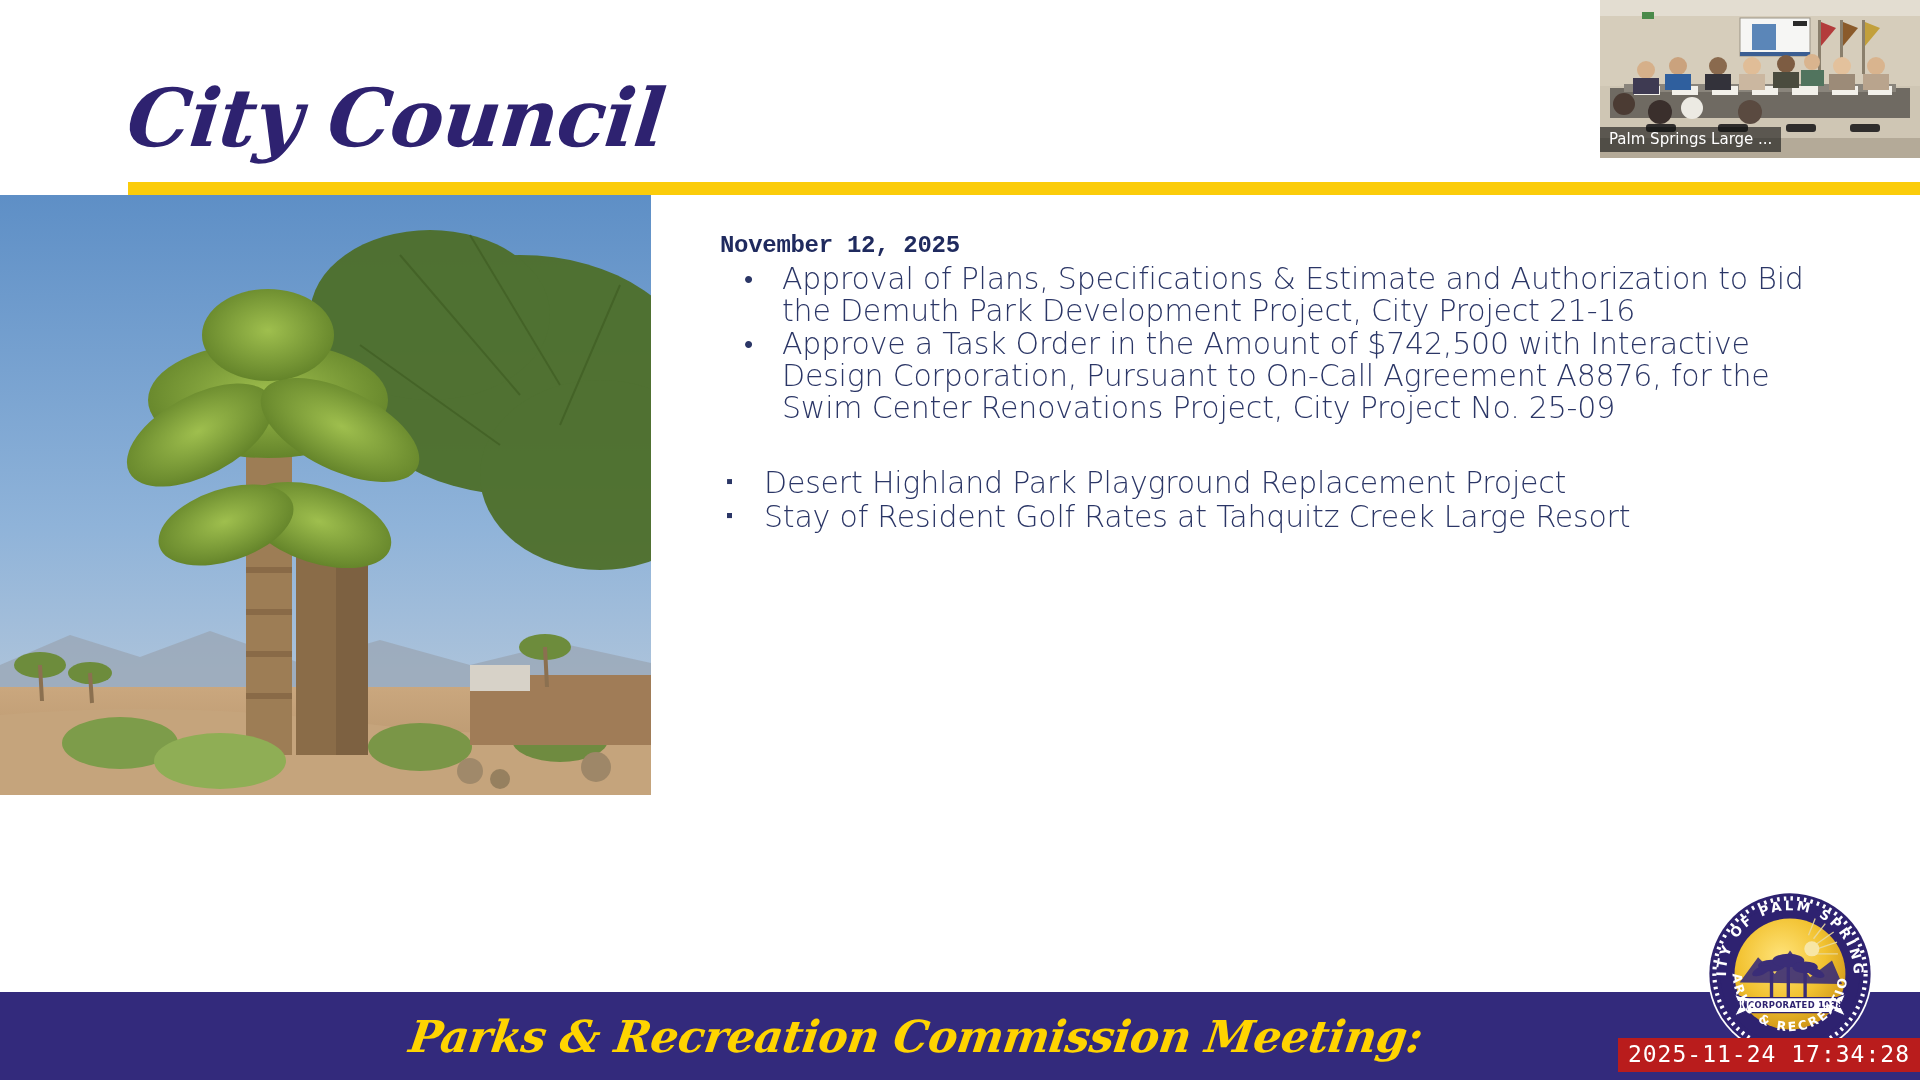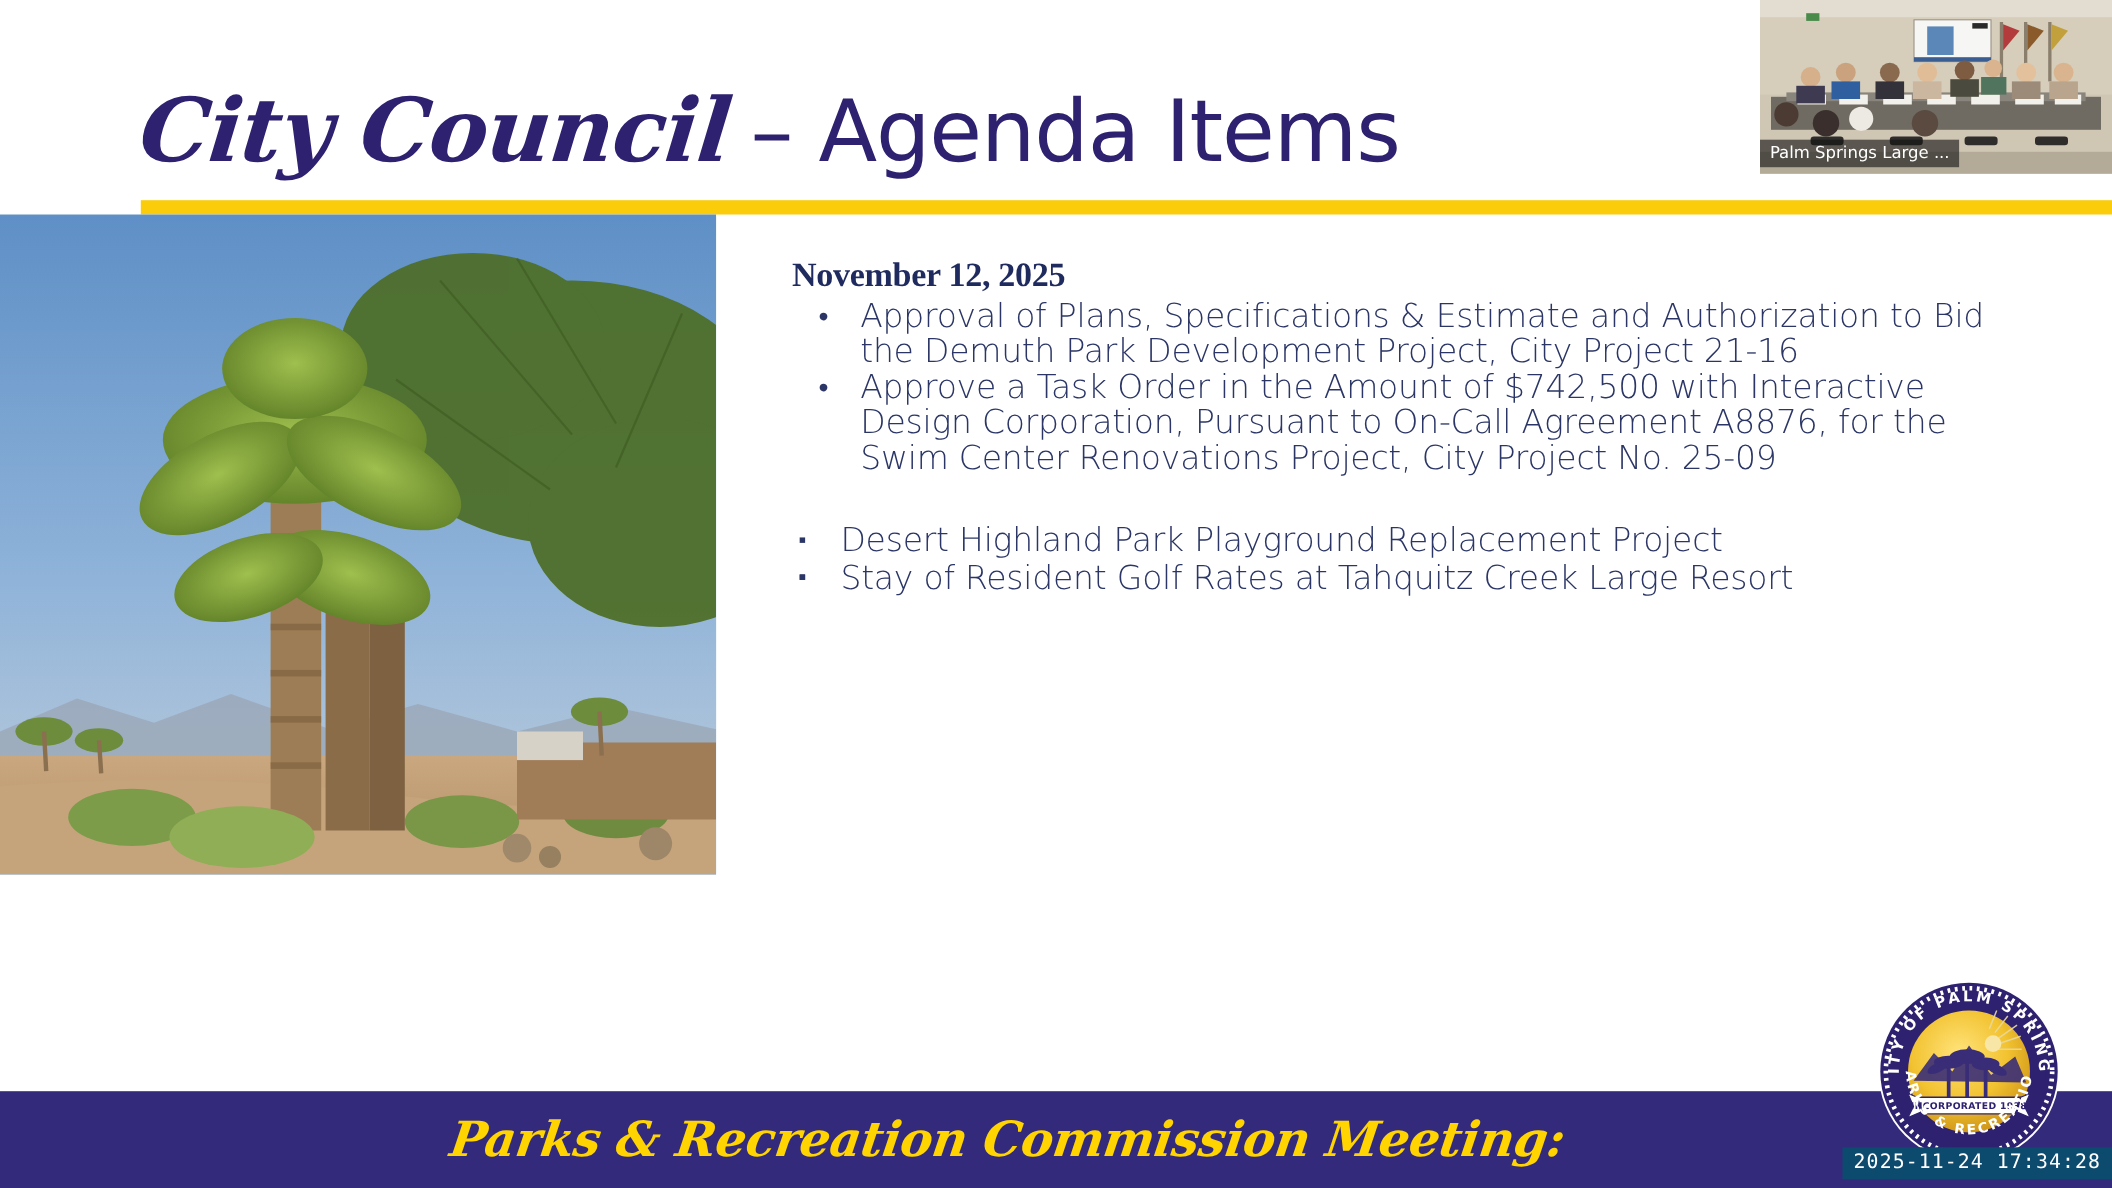--- a/index.html
+++ b/index.html
@@ -62,23 +62,23 @@
   .photo svg { display:block; width:100%; height:100%; }
 
   
   .content {
     position:absolute;
     left:720px; top:232px;
     width:1120px;
     color:#25305e;
   }
   .sec-head {
-    font-family:Liberation Serif, serif;
+    font-family:Liberation Mono, monospace;
     font-weight:700;
-    font-size:31px;
+    font-size:24px;
     color:#1f2a5e;
     letter-spacing:-0.3px;
     margin-bottom:4px;
   }
   ul.blist { list-style:none; }
   ul.blist li {
     position:relative;
     font-family:"DejaVu Sans", sans-serif;
     font-weight:300;
     font-size:30px;
@@ -139,24 +139,24 @@
     position:absolute;
     right:46px; bottom:22px;
     width:168px; height:168px;
   }
   .seal svg { width:100%; height:100%; display:block; }
 
   
   .timestamp {
     position:absolute;
     right:0; bottom:8px;
-    background:#0c4a6e;
+    background:#b91c1c;
     color:#ffffff;
     font-family:"DejaVu Sans Mono", monospace;
-    font-size:18px;
+    font-size:23px;
     letter-spacing:1px;
     padding:4px 10px 5px 10px;
     line-height:1.1;
   }
 
   
   .pip {
     position:absolute;
     right:0; top:0;
     width:320px; height:158px;
@@ -175,21 +175,20 @@
     white-space:nowrap;
   }
 </style>
 </head>
 <body>
 
 <div id="slide">
 
   <div class="title-wrap">
     <span class="title-script">City Council</span>
-    <span class="title-rest">– Agenda Items</span>
   </div>
   <div class="yellow-bar"></div>
 
   <div class="photo">
     <svg viewBox="0 0 651 600" preserveAspectRatio="none" aria-hidden="true">
       <defs>
         <linearGradient id="sky" x1="0" y1="0" x2="0" y2="1">
           <stop offset="0%" stop-color="#5e8fc6"></stop>
           <stop offset="55%" stop-color="#8fb3d9"></stop>
           <stop offset="100%" stop-color="#c2cfdc"></stop>

